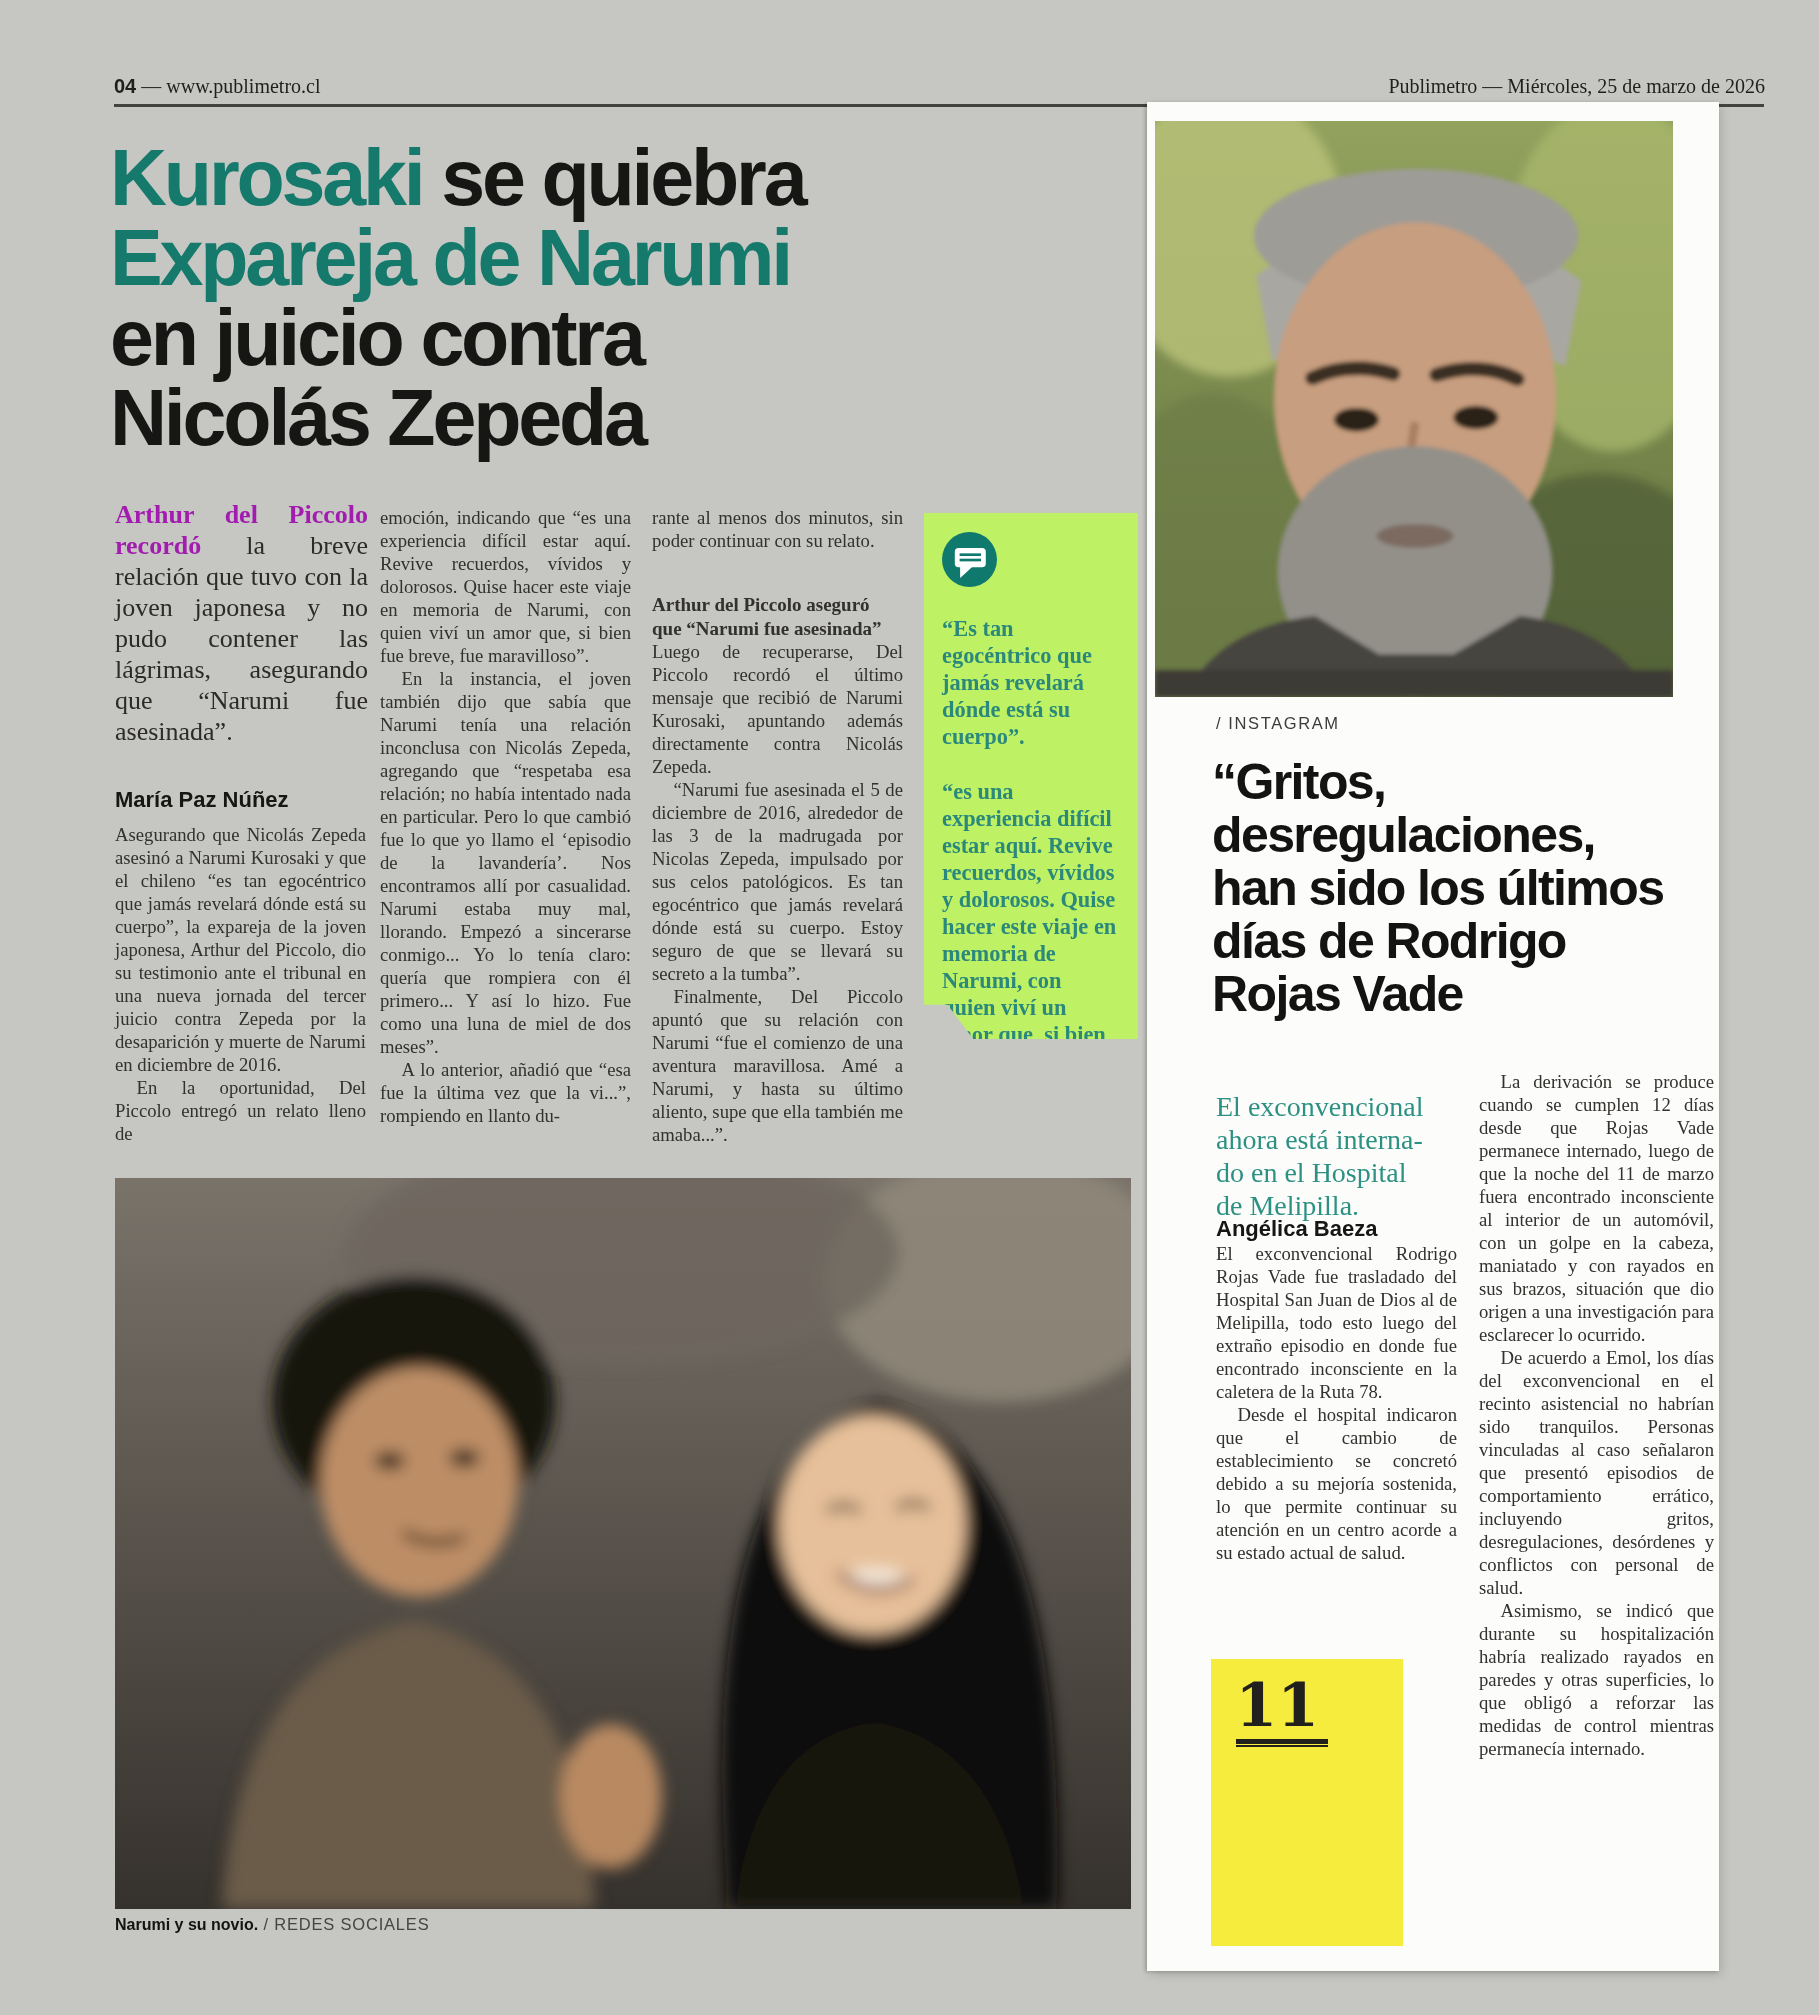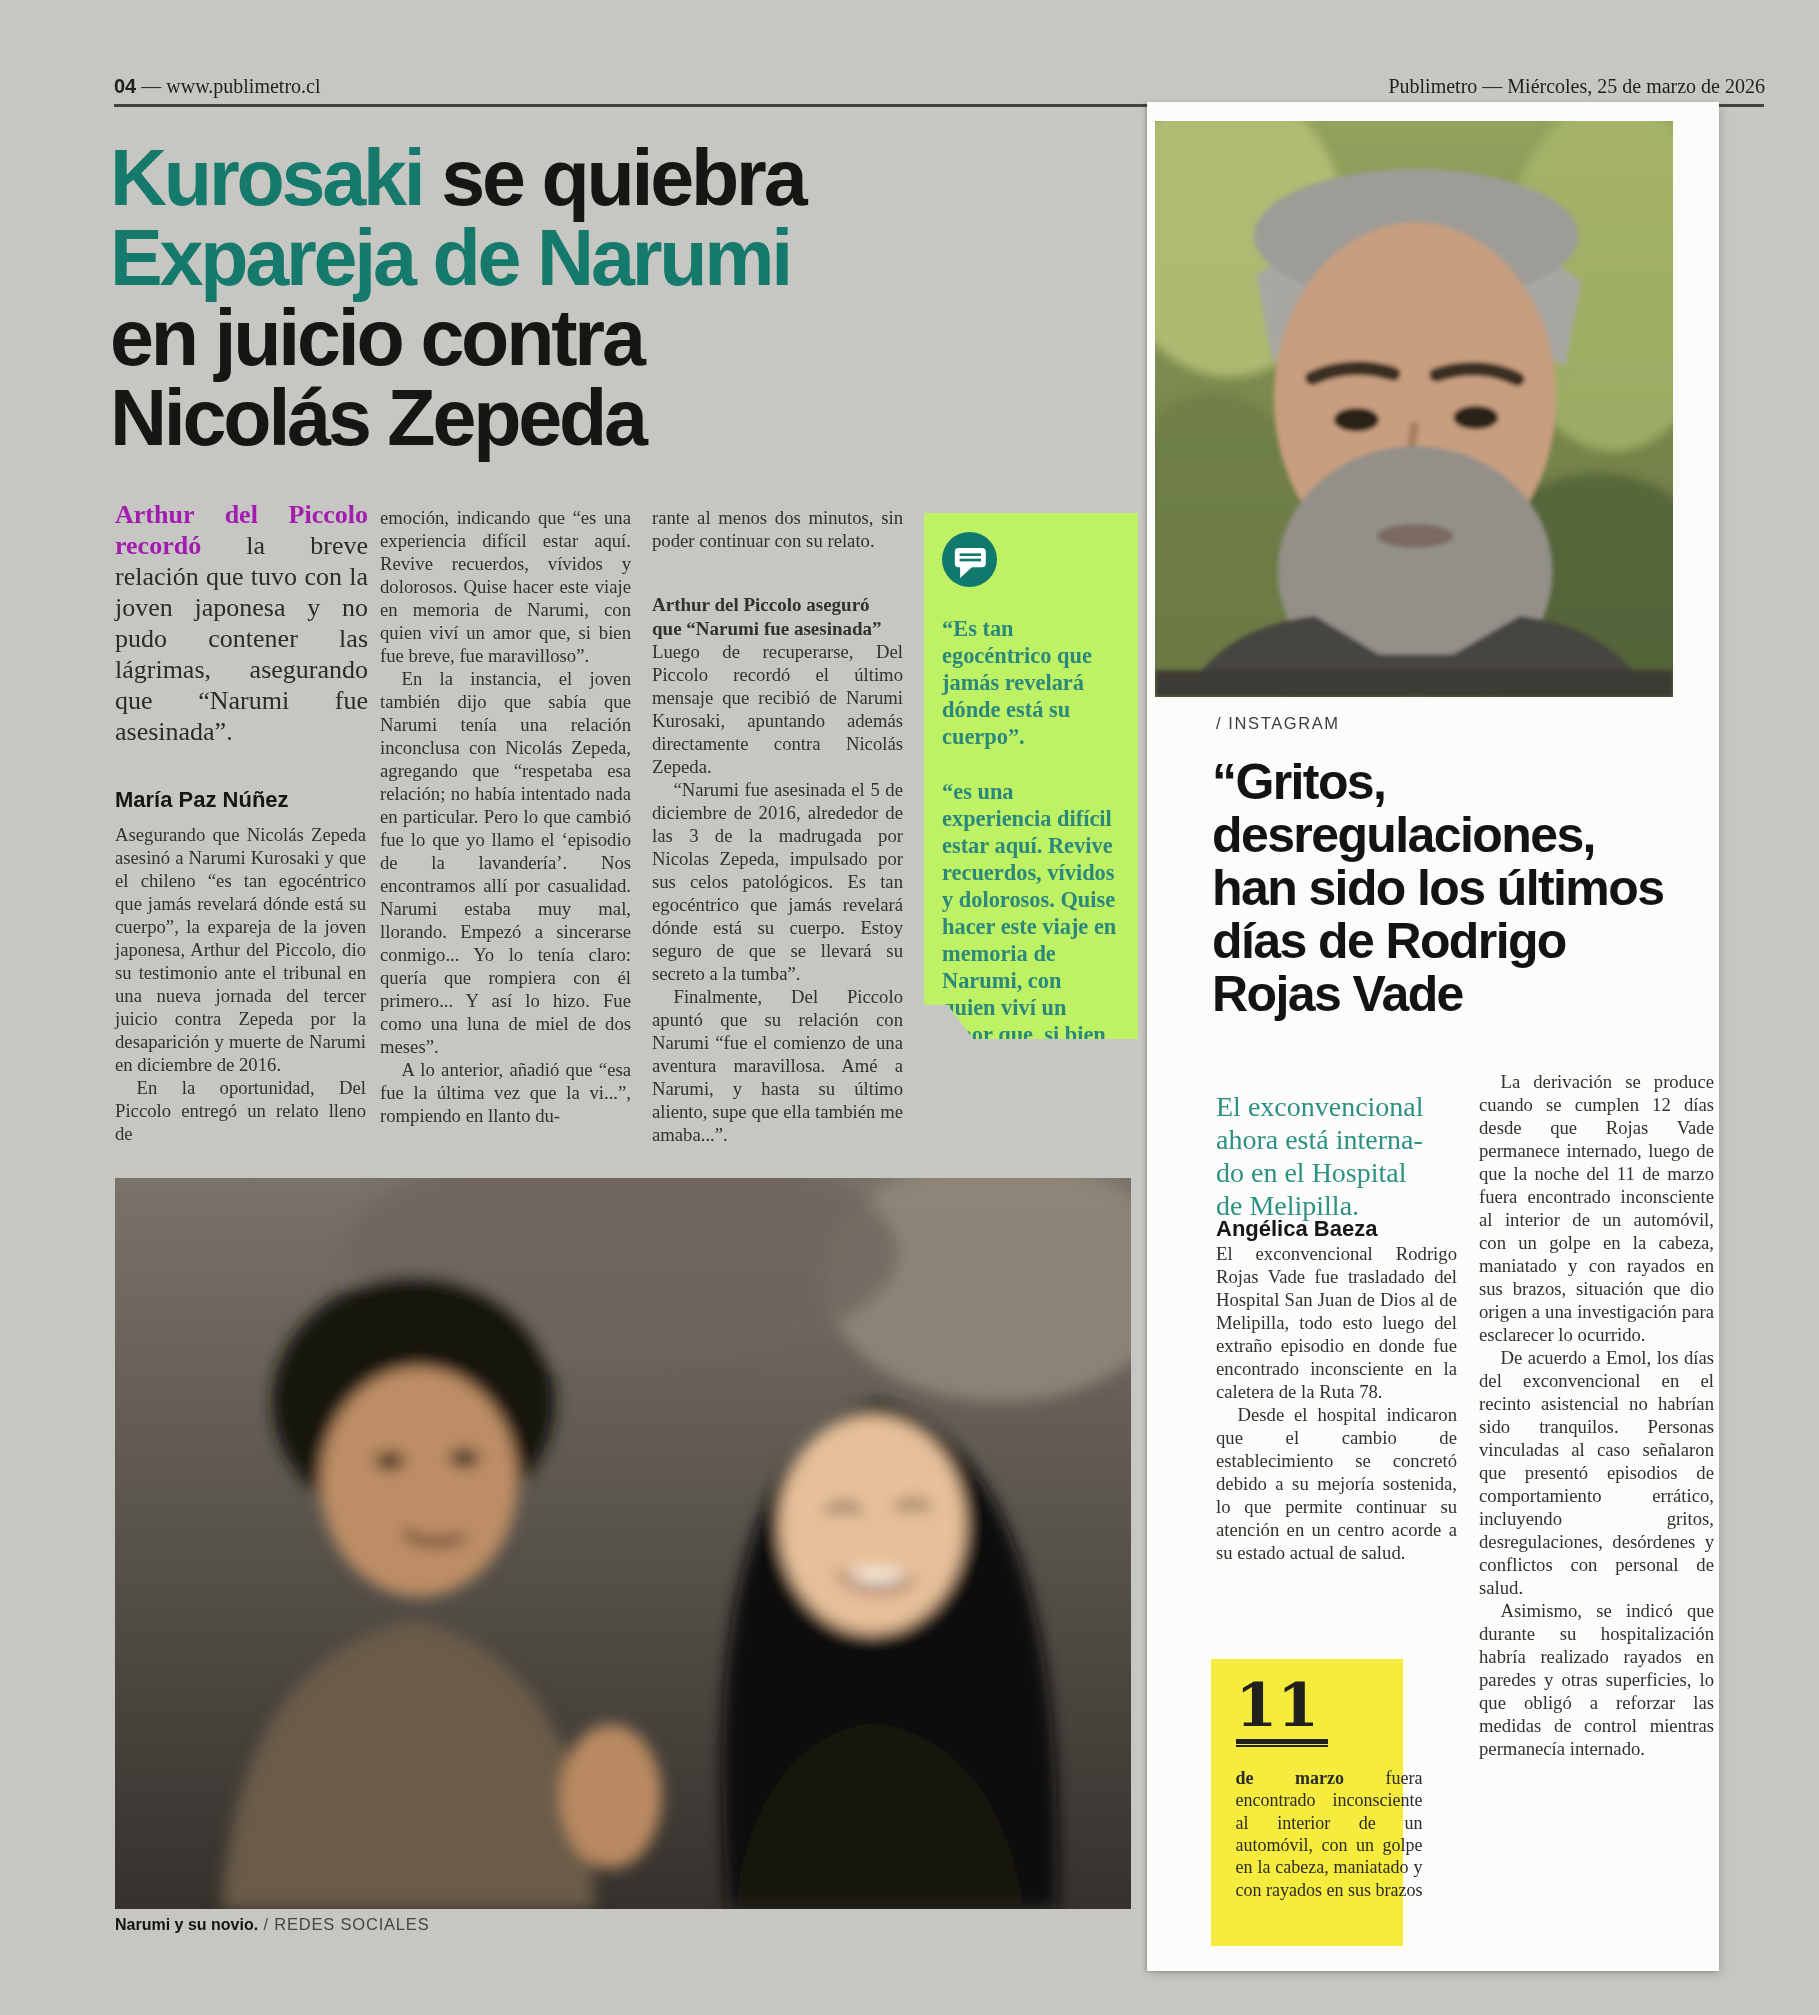--- a/index.html
+++ b/index.html
@@ -278,19 +278,16 @@
 
   <div class="abs bodycol r-col2">
     <p class="indent">La derivación se produce cuando se cumplen 12 días desde que Rojas Vade permanece internado, luego de que la noche del 11 de marzo fuera encontrado inconsciente al interior de un automóvil, con un golpe en la cabeza, maniatado y con rayados en sus brazos, situación que dio origen a una investigación para esclarecer lo ocurrido.</p>
     <p class="indent">De acuerdo a Emol, los días del exconvencional en el recinto asistencial no habrían sido tranquilos. Personas vinculadas al caso señalaron que presentó episodios de comportamiento errático, incluyendo gritos, desregulaciones, desórdenes y conflictos con personal de salud.</p>
     <p class="indent">Asimismo, se indicó que durante su hospitalización habría realizado rayados en paredes y otras superficies, lo que obligó a reforzar las medidas de control mientras permanecía internado.</p>
   </div>
 
   <div class="abs statbox">
     <div class="stat-num">11</div>
     <div class="stat-rules"></div>
-    <p class="stat-text">
-      <span class="stat-bold">de marzo</span><span> fuera encontrado inconsciente al interior de un automóvil, con un golpe en la cabeza, maniatado y con rayados en sus brazos</span>
-    </p>
   </div>
 
 </div>
 
 
 </body></html>

